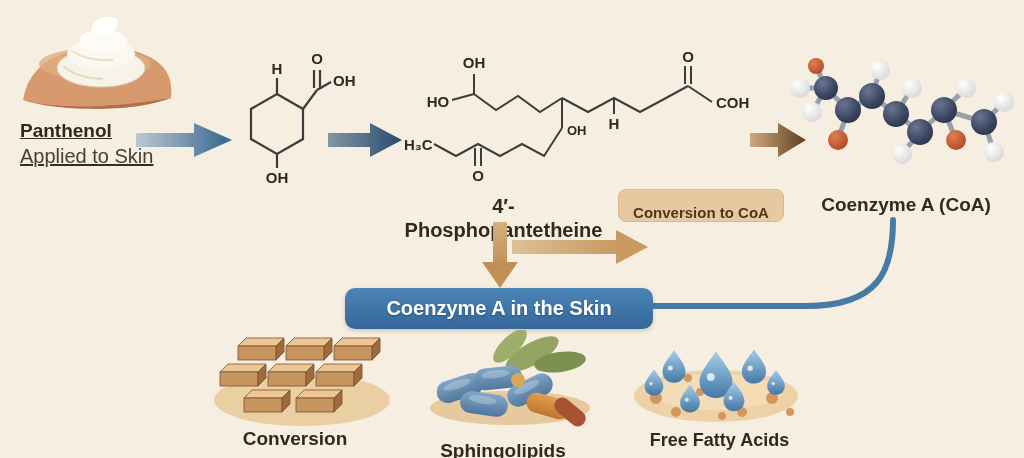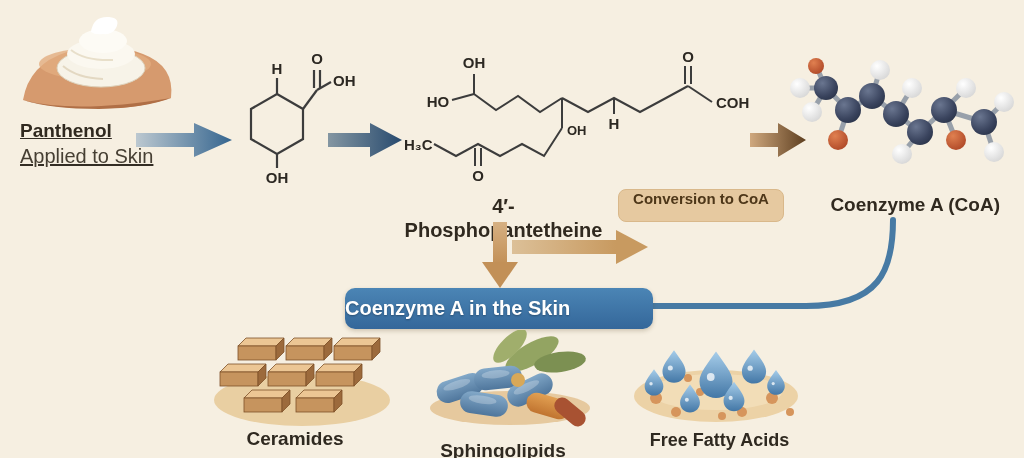--- a/index.html
+++ b/index.html
@@ -8,27 +8,27 @@
     background:#f6efe1;
     font-family:"Liberation Sans",sans-serif;
     color:#332d24;
   }
   .abs{position:absolute;}
   .step-title{font-weight:bold;font-size:19px;color:#30291f;line-height:1.2;}
   .step-sub{font-size:20px;color:#463f33;line-height:1.3;}
   .center{text-align:center;}
   .badge{
     background:#e6c9a0;border:1px solid #d9b88a;border-radius:8px;
-    display:flex;align-items:flex-start;justify-content:center;
+    display:flex;align-items:flex-end;justify-content:center;
     font-weight:bold;font-size:15px;color:#4e3719;
   }
   .banner{
     background:linear-gradient(180deg,#4b85b5,#34679a);
     border-radius:10px;
-    display:flex;align-items:center;justify-content:flex-start;
+    display:flex;align-items:center;justify-content:center;
     color:#ffffff;font-weight:bold;font-size:20px;
     text-shadow:0 1px 2px rgba(0,0,0,.3);
     box-shadow:0 2px 4px rgba(90,70,40,.25);
   }
   .out-label{font-weight:bold;font-size:19px;color:#2f2920;}
   svg text{font-family:"Liberation Sans",sans-serif;}
   .atom{font-size:15px;font-weight:600;fill:#2c2822;}
   .atom-sm{font-size:13px;font-weight:600;fill:#2c2822;}
 </style>
 </head>
@@ -187,21 +187,21 @@
       <circle cx="116" cy="114" r="10" fill="url(#gWhite)"></circle>
       <circle cx="158" cy="70" r="13" fill="url(#gNavy)"></circle>
       <circle cx="170" cy="100" r="10" fill="url(#gOrange)"></circle>
       <circle cx="180" cy="48" r="10" fill="url(#gWhite)"></circle>
       <circle cx="198" cy="82" r="13" fill="url(#gNavy)"></circle>
       <circle cx="218" cy="62" r="10" fill="url(#gWhite)"></circle>
       <circle cx="208" cy="112" r="10" fill="url(#gWhite)"></circle>
     </g>
   </svg>
 
-  <div class="abs center" style="left:780px;top:194px;width:220px;text-align:right;">
+  <div class="abs center" style="left:796px;top:194px;width:220px;">
     <div class="step-title">Coenzyme A (CoA)</div>
   </div>
 
   <svg class="abs" style="left:478px;top:222px;" width="44" height="68" viewBox="0 0 44 68">
     <defs>
       <linearGradient id="gDown" x1="0" y1="0" x2="0" y2="1">
         <stop offset="0" stop-color="#d6b082"></stop>
           <stop offset="1" stop-color="#c29057"></stop>
       </linearGradient>
     </defs>
@@ -270,21 +270,21 @@
           <polygon points="74,64 82,56 82,70 74,78" fill="#9c6a3c"></polygon>
         </g>
       <g>
           <polygon points="88,64 96,56 134,56 126,64" fill="#ecc694"></polygon>
           <rect x="88" y="64" width="38" height="14" fill="#c6945e"></rect>
           <polygon points="126,64 134,56 134,70 126,78" fill="#9c6a3c"></polygon>
         </g>
     </g>
   </svg>
   <div class="abs center" style="left:210px;top:428px;width:170px;">
-    <span class="out-label">Ceramides</span>
+    <span class="out-label">Conversion</span>
   </div>
 
   <svg class="abs" style="left:424px;top:330px;" width="172" height="98" viewBox="0 0 172 98">
     <defs>
       <linearGradient id="capBlue" x1="0" y1="0" x2="0" y2="1">
         <stop offset="0" stop-color="#82a8c8"></stop>
           <stop offset="1" stop-color="#4f769c"></stop>
       </linearGradient>
       <linearGradient id="capOr" x1="0" y1="0" x2="0" y2="1">
         <stop offset="0" stop-color="#e2a052"></stop>

